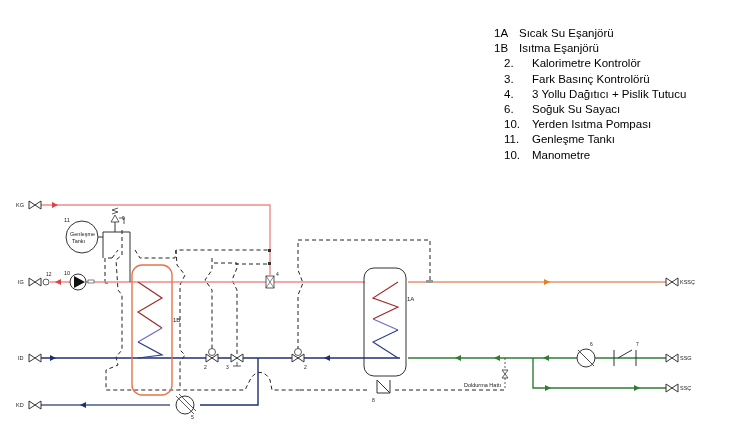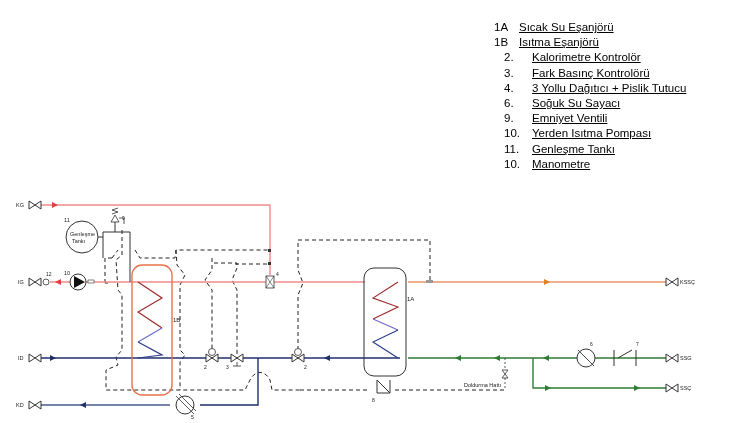--- a/index.html
+++ b/index.html
@@ -1,33 +1,32 @@
 <!DOCTYPE html>
 <html><head>
 <meta charset="utf-8">
 <style>
   html, body { margin: 0; padding: 0; background: #ffffff; }
   body { width: 731px; height: 423px; position: relative; overflow: hidden; font-family: "Liberation Sans", sans-serif; }
   #diagram { position: absolute; left: 0; top: 0; }
-  .legend { position: absolute; left: 494px; top: 20px; font-family: "Liberation Sans", sans-serif; font-size: 11.5px; line-height: 15.2px; color: #000; text-decoration: underline; }
+  .legend { position: absolute; left: 494px; top: 26px; font-family: "Liberation Sans", sans-serif; font-size: 11.5px; line-height: 15.2px; color: #000; }
   .legend-row { white-space: nowrap; }
   .legend-num { display: inline-block; }
   .lbl { font-family: "Liberation Sans", sans-serif; fill: #222; }
 </style>
 </head>
 <body>
 
 <div class="legend">
   <div class="legend-row"><span class="legend-num" style="width:25px">1A</span><span>Sıcak Su Eşanjörü</span></div>
   <div class="legend-row"><span class="legend-num" style="width:25px">1B</span><span>Isıtma Eşanjörü</span></div>
   <div class="legend-row" style="padding-left:10px"><span class="legend-num" style="width:28px">2.</span><span>Kalorimetre Kontrolör</span></div>
   <div class="legend-row" style="padding-left:10px"><span class="legend-num" style="width:28px">3.</span><span>Fark Basınç Kontrolörü</span></div>
   <div class="legend-row" style="padding-left:10px"><span class="legend-num" style="width:28px">4.</span><span>3 Yollu Dağıtıcı + Pislik Tutucu</span></div>
   <div class="legend-row" style="padding-left:10px"><span class="legend-num" style="width:28px">6.</span><span>Soğuk Su Sayacı</span></div>
-  <div class="legend-row" style="padding-left:10px"><span class="legend-num" style="width:28px">9.</span><span>Emniyet Ventili</span></div>
   <div class="legend-row" style="padding-left:10px"><span class="legend-num" style="width:28px">10.</span><span>Yerden Isıtma Pompası</span></div>
   <div class="legend-row" style="padding-left:10px"><span class="legend-num" style="width:28px">11.</span><span>Genleşme Tankı</span></div>
   <div class="legend-row" style="padding-left:10px"><span class="legend-num" style="width:28px">10.</span><span>Manometre</span></div>
 </div>
 
 <svg id="diagram" width="731" height="423" viewBox="0 0 731 423">
   <defs>
     <g id="valve">
       <path d="M-6,-4 L6,4 L6,-4 L-6,4 Z" fill="#fff" stroke="#333" stroke-width="1"></path>
     </g>

